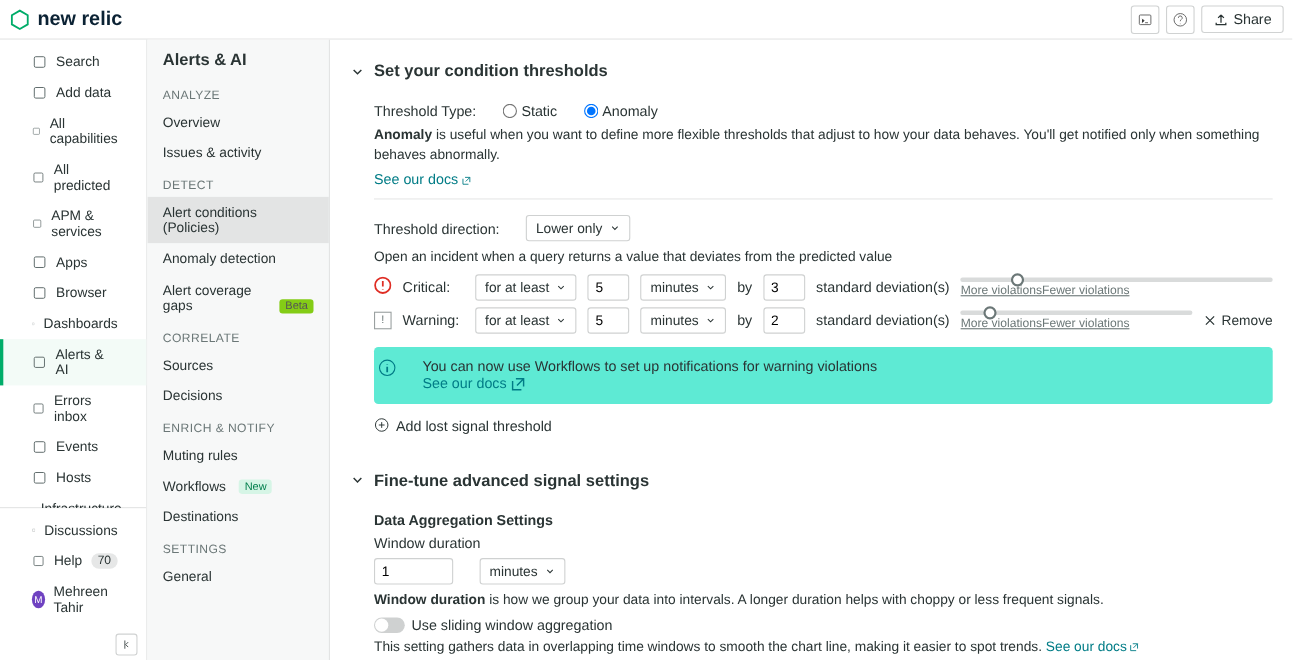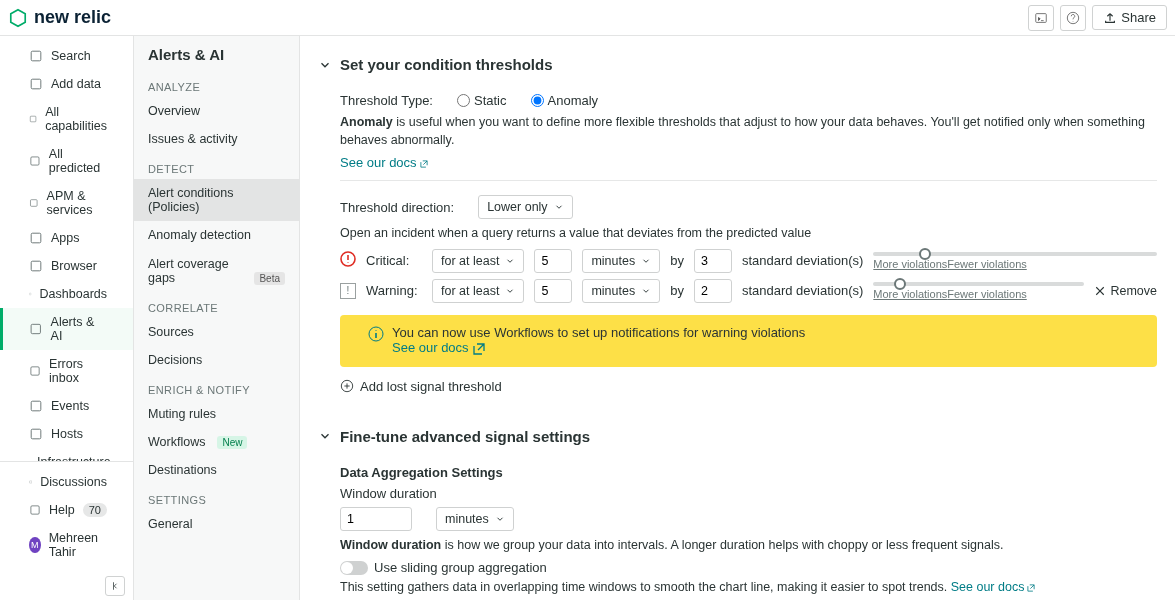--- a/index.html
+++ b/index.html
@@ -108,21 +108,21 @@
   padding: 7px 14px;
   font-size:12.5px;
   color:#2a3434;
   text-decoration:none;
 }
 .nav2 a.active { background:#e3e4e4; }
 .nav2 .pill {
   font-size:10px; padding:1px 5px; border-radius:3px; margin-left:6px;
 }
 .pill-new { background:#d6f5e6; color:#007e4b; }
-.pill-beta { background:#e5e5e5; color:#555;margin-top:16px; }
+.pill-beta { background:#84cc16; color:#555;margin-top:16px; }
 
 
 .content { flex:1; overflow-y:auto; padding: 14px 18px 40px; }
 .section { margin-bottom: 16px; }
 .sec-head {
   display:flex; align-items:center; gap:8px; cursor:pointer;
   padding:6px 0; font-size:15px; font-weight:600;
 }
 .sec-head svg { width:14px;height:14px; }
 .sec-body { padding: 8px 0 8px 22px; }
@@ -153,22 +153,22 @@
 .slider {
   flex:1; display:flex; flex-direction:column; gap:2px; min-width:200px;
 }
 .slider-track { height:4px; background:#d9dbdb; position:relative; border-radius:2px;}
 .slider-thumb { position:absolute; top:-4px; width:12px;height:12px;border-radius:50%;background:#fff;border:2px solid #6b7777; }
 .slider-labels { display:flex; font-size:11px; color:#6b7777;text-decoration:underline;}
 .remove { display:flex; align-items:center; gap:4px; color:#2a3434; font-size:12.5px; cursor:pointer;}
 .remove svg{width:12px;height:12px;}
 
 .info-banner {
-  background:#fde047; border-radius:4px; padding:10px 28px; margin:12px 0;
-  display:flex; gap:8px; align-items:flex-start;
+  background:#5eead4; border-radius:4px; padding:10px 4px; margin:12px 0;
+  display:flex; gap:24px; align-items:flex-start;
 }
 .info-banner svg{width:16px;height:16px;color:#017c86;flex-shrink:0;margin-top:1px;}
 
 .add-threshold { display:flex;align-items:center;gap:6px;color:#2a3434;font-size:13px;cursor:pointer;margin:8px 0 4px;}
 .add-threshold svg{width:14px;height:14px;}
 
 .subhead { font-weight:600; font-size:13px; margin:6px 0; }
 .toggle { display:flex; align-items:center; gap:6px; }
 .toggle-track{width:28px;height:14px;background:#cfd1d1;border-radius:7px;position:relative;}
 .toggle-thumb{width:12px;height:12px;background:#fff;border-radius:50%;position:absolute;top:1px;left:1px;}
@@ -569,21 +569,21 @@
               </div>
           </div>
           <p class="desc"><b>Window duration</b><span> is how we group your data into intervals. A longer duration helps with choppy or less frequent signals.</span></p>
         </div>
 
         <div style="margin:6px 0;">
           <div class="toggle">
             <div class="toggle-track">
                 <div class="toggle-thumb"></div>
               </div>
-            <span>Use sliding group aggregation</span>
+            <span>Use sliding window aggregation</span>
           </div>
           <p class="desc">
             <span>This setting gathers data in overlapping time windows to smooth the chart line, making it easier to spot trends. </span>
             <a href="#" class="link"><span>See our docs</span><svg>
                   <use href="#i-ext"></use>
                 </svg></a>
           </p>
         </div>
 
       </div>

